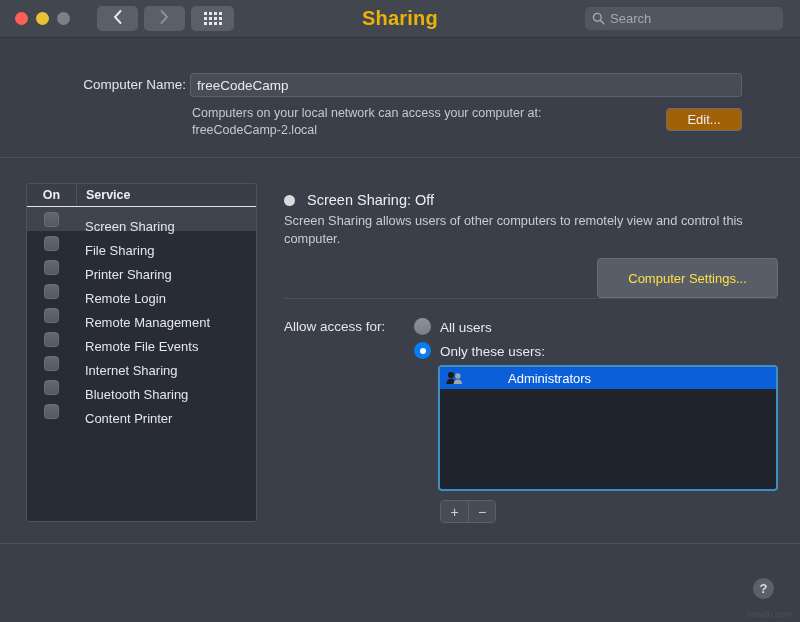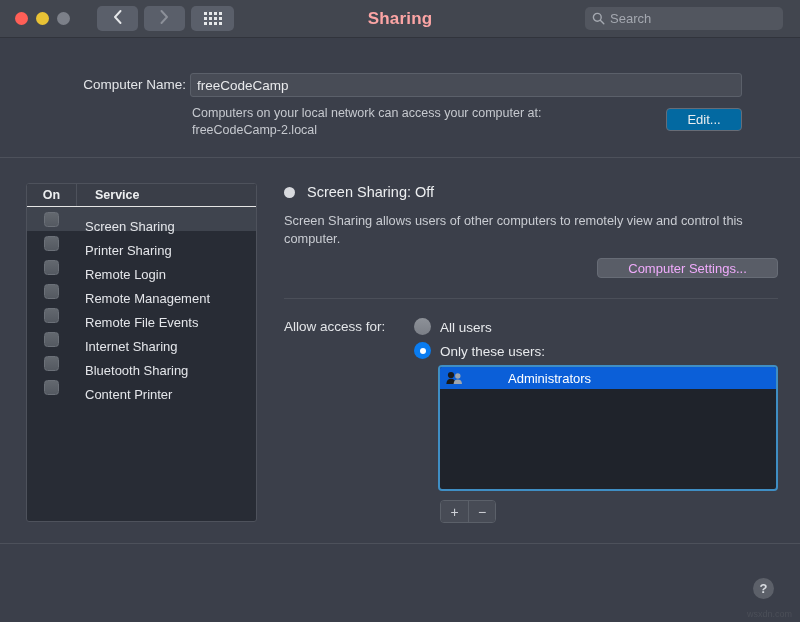--- a/index.html
+++ b/index.html
@@ -34,21 +34,21 @@
   .gridbtn {
     width: 43px; height: 25px; border-radius: 5px; background: #5a5f6a;
     display: flex; align-items: center; justify-content: center;
   }
   .griddots { display: grid; grid-template-columns: repeat(4, 3px); grid-gap: 2px 2px; }
   .griddots i { width: 3px; height: 3px; background: #e6e8ea; display: block; }
 
   .wintitle {
     position: absolute; left: 0; top: 0; width: 800px; height: 37px;
     display: flex; align-items: center; justify-content: center;
-    color: #fca5a5; font-size: 17px; font-weight: bold; letter-spacing: .2px;
+    color: #eab308; font-size: 20px; font-weight: bold; letter-spacing: .2px;
   }
 
   .searchbox {
     position: absolute; right: 17px; top: 7px; width: 198px; height: 23px;
     background: #52565f; border-radius: 5px;
     display: flex; align-items: center; padding: 0 7px;
   }
   .searchbox .sicon { width: 13px; height: 13px; flex: 0 0 auto; margin-right: 5px; }
   .searchbox .sicon svg { display: block; }
   .searchbox .stext { color: #a4a8b0; font-size: 13px; }
@@ -67,71 +67,71 @@
     display: flex; align-items: center; padding: 0 6px;
   }
   .cn-field .val { color: #e9eaec; font-size: 13.5px; }
 
   .cn-help {
     position: absolute; left: 192px; top: 105px; width: 470px;
     color: #c6c9cf; font-size: 12.5px; line-height: 17px;
   }
   .edit-btn {
     position: absolute; left: 666px; top: 108px; width: 76px; height: 23px;
-    background: #0369a1; border: 1px solid #676c76; border-radius: 4px;
+    background: #a16207; border: 1px solid #676c76; border-radius: 4px;
     color: #eceef0; font-size: 13px;
     display: flex; align-items: center; justify-content: center;
   }
 
   
   .svc-panel {
     position: absolute; left: 26px; top: 183px; width: 231px; height: 339px;
     background: #282c35; border: 1px solid #4e525c; border-radius: 3px;
     overflow: hidden;
   }
   .svc-head {
     display: flex; height: 23px; background: #3a3e48;
     border-bottom: 1px solid #e5e5e5;
     color: #eceef0; font-size: 12.5px; font-weight: bold;
   }
   .svc-head .c-on { width: 49px; display: flex; align-items: center; justify-content: center; }
-  .svc-head .c-sv { flex: 1; display: flex; align-items: center; padding-left: 18px;
+  .svc-head .c-sv { flex: 1; display: flex; align-items: center; padding-left: 9px;
                     border-left: 1px solid #4e525c; }
   .svc-row {
     display: flex; align-items: center; height: 24px;
     color: #e4e6ea; font-size: 13px;
   }
   .svc-row.sel { background: #3f444e; }
   .svc-row .c-on { width: 49px; display: flex; align-items: center; justify-content: center; }
   .svc-row .c-sv { flex: 1; padding-left: 9px; margin-top: 14px; }
   .chk {
     width: 15px; height: 15px; border-radius: 3.5px;
     background: linear-gradient(#63686f, #545961);
     border: 1px solid #6b7078;
   }
 
   
   .status-row {
-    position: absolute; left: 284px; top: 184px;
+    position: absolute; left: 284px; top: 192px;
     display: flex; align-items: center;
   }
   .status-dot {
     width: 11px; height: 11px; border-radius: 50%;
     background: #d8dade; margin-right: 12px;
   }
   .status-text { color: #eceef0; font-size: 14.5px; }
 
   .svc-desc {
     position: absolute; left: 284px; top: 212px; width: 494px;
     color: #c9ccd2; font-size: 12.8px; line-height: 18px;
   }
   .comp-settings-btn {
-    position: absolute; left: 597px; top: 258px; width: 181px; height: 20px;
+    position: absolute; left: 597px; top: 258px; width: 181px; height: 40px;
     background: #595d67; border: 1px solid #676c76; border-radius: 4px;
-    color: #f0abfc; font-size: 13px;
+    color: #fde047; font-size: 13px;
     display: flex; align-items: center; justify-content: center;
   }
   .sep-line {
     position: absolute; left: 284px; top: 298px; width: 494px; height: 1px;
     background: #4b4f59;
   }
 
   .allow-label {
     position: absolute; left: 284px; top: 319px;
     color: #e3e5e8; font-size: 13.5px;
@@ -263,20 +263,26 @@
     <div class="svc-head">
       <div class="c-on">On</div>
       <div class="c-sv">Service</div>
     </div>
     <div id="service-rows">
         <div class="svc-row sel">
           <div class="c-on">
             <span class="chk"></span>
           </div>
           <div class="c-sv">Screen Sharing</div>
+        </div>
+        <div class="svc-row">
+          <div class="c-on">
+            <span class="chk"></span>
+          </div>
+          <div class="c-sv">File Sharing</div>
         </div>
         <div class="svc-row">
           <div class="c-on">
             <span class="chk"></span>
           </div>
           <div class="c-sv">Printer Sharing</div>
         </div>
         <div class="svc-row">
           <div class="c-on">
             <span class="chk"></span>

